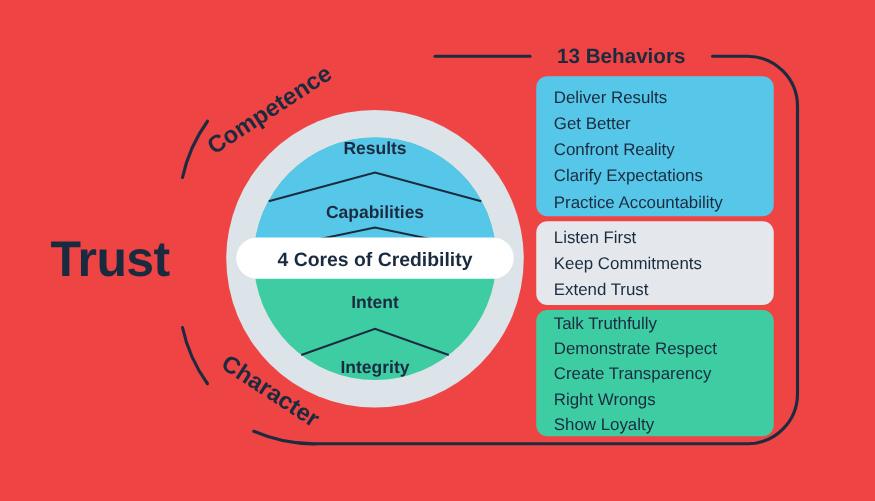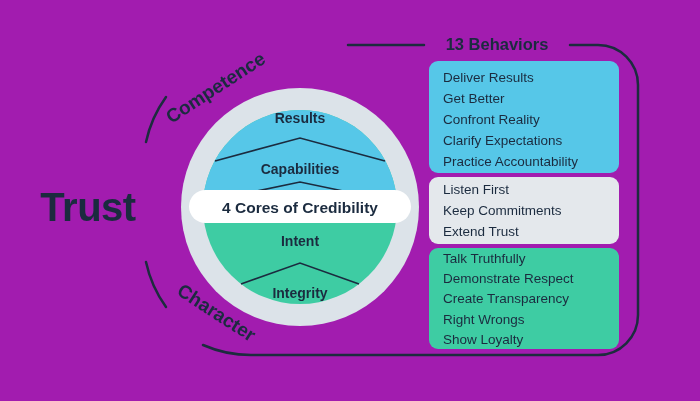--- a/index.html
+++ b/index.html
@@ -5,21 +5,21 @@
   html, body {
     margin: 0;
     padding: 0;
     background: #ffffff;
     font-family: "Liberation Sans", sans-serif;
   }
   .stage {
     position: relative;
     width: 700px;
     height: 401px;
-    background: #a21caf;
+    background: #ef4444;
     overflow: hidden;
   }
   svg { display: block; }
   svg text {
     font-family: "Liberation Sans", sans-serif;
     fill: #1B2B3F;
   }
   .trust-title {
     font-size: 40px;
     font-weight: bold;

